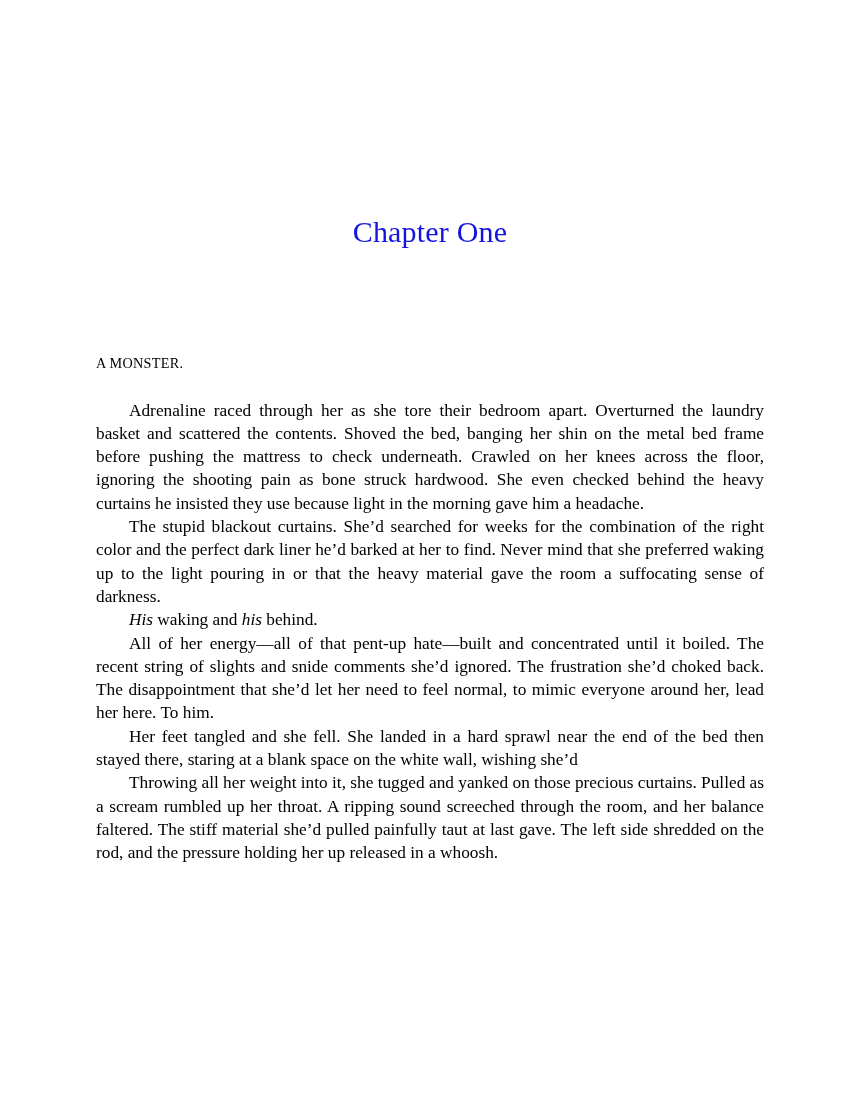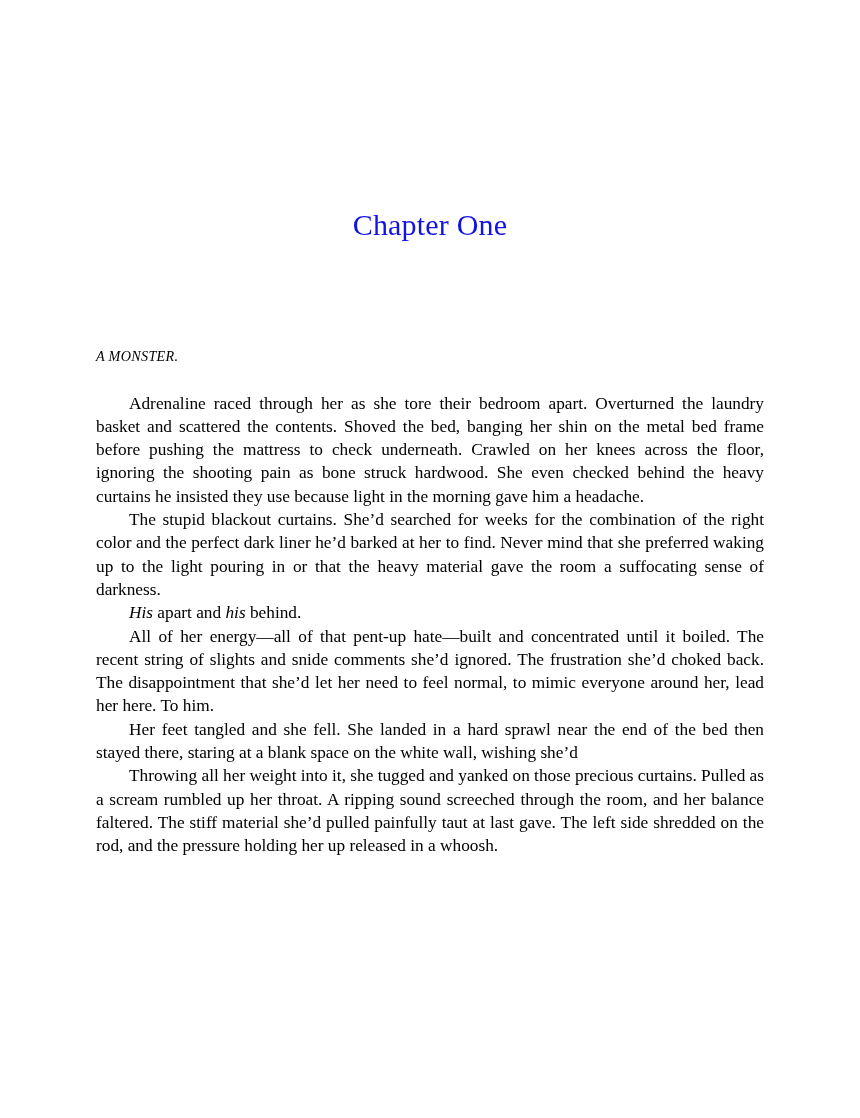--- a/index.html
+++ b/index.html
@@ -12,21 +12,21 @@
     height: 1118px;
     font-family: "Liberation Serif", serif;
     color: #000000;
     overflow: hidden;
   }
   .page {
     position: relative;
     width: 860px;
     height: 836px;
     box-sizing: border-box;
-    padding: 5px 96px;
+    padding: 12px 96px;
   }
   .chapter-title {
     text-align: center;
     color: #1414e0;
     font-family: "Liberation Serif", serif;
     font-size: 30px;
     font-weight: normal;
     letter-spacing: 0.2px;
     margin: 0;
     padding-top: 203px;
@@ -38,21 +38,20 @@
   p.para {
     margin: 0;
     font-size: 17.3px;
     line-height: 23.3px;
     text-align: justify;
     text-indent: 33px;
     hyphens: none;
   }
   p.para.first {
     text-indent: 0;
-    font-style: italic;
   }
   .smallcaps {
     font-size: 14.2px;
     letter-spacing: 0.3px;
   }
   .lead-line {
     display: block;
     text-indent: 0;
   }
   .indent-run {
@@ -78,21 +77,21 @@
     <p class="para">
       <span>Adrenaline raced through her as she tore their bedroom apart. Overturned the laundry basket and scattered the contents. Shoved the bed, banging her shin on the metal bed frame before pushing the mattress to check underneath. Crawled on her knees across the floor, ignoring the shooting pain as bone struck hardwood. She even checked behind the heavy curtains he insisted they use because light in the morning gave him a headache.</span>
     </p>
 
 
     <p class="para">
       <span>The stupid blackout curtains. She’d searched for weeks for the combination of the right color and the perfect dark liner he’d barked at her to find. Never mind that she preferred waking up to the light pouring in or that the heavy material gave the room a suffocating sense of darkness.</span>
     </p>
 
     <p class="para">
-      <em>His</em><span> apart and </span><em>his</em><span> behind.</span>
+      <em>His</em><span> waking and </span><em>his</em><span> behind.</span>
     </p>
 
     <p class="para">
       <span>All of her energy—all of that pent-up hate—built and concentrated until it boiled. The recent string of slights and snide comments she’d ignored. The frustration she’d choked back. The disappointment that she’d let her need to feel normal, to mimic everyone around her, lead her here. To him.</span>
     </p>
 
     <p class="para">
       <span>Her feet tangled and she fell. She landed in a hard sprawl near the end of the bed then stayed there, staring at a blank space on the white wall, wishing she’d</span>
     </p>
 

